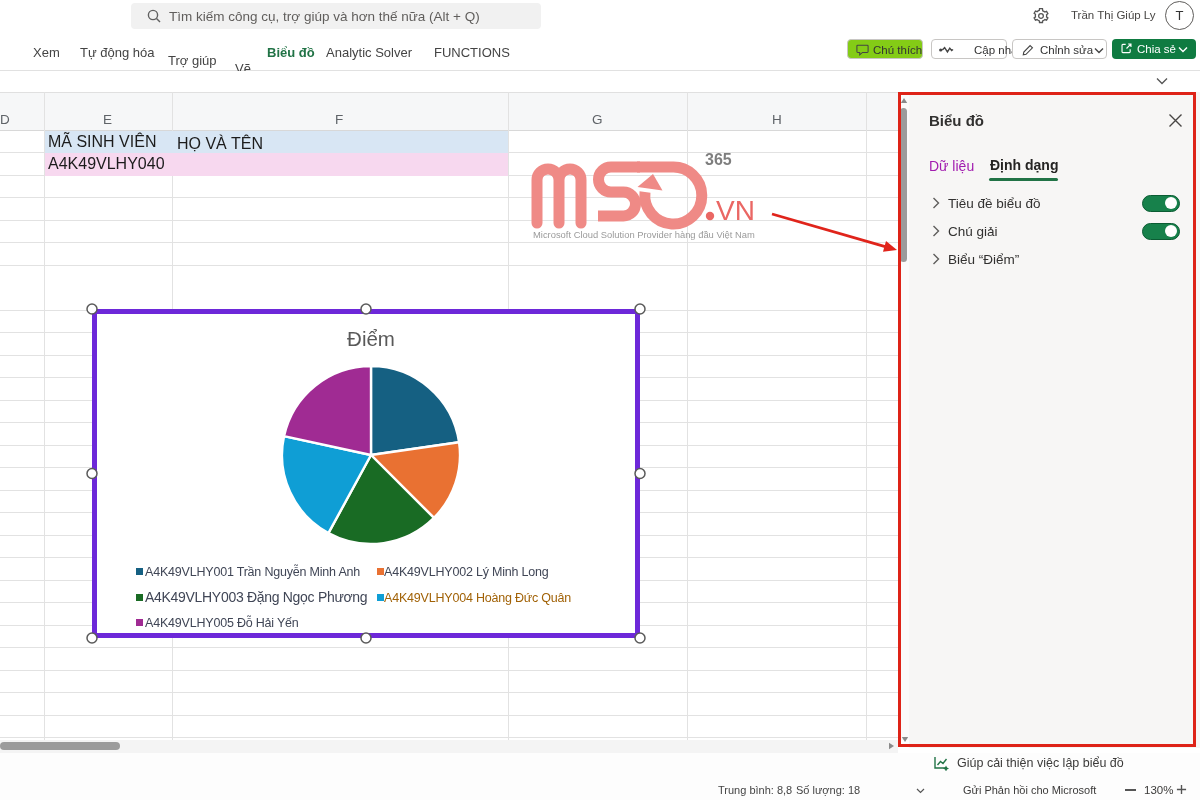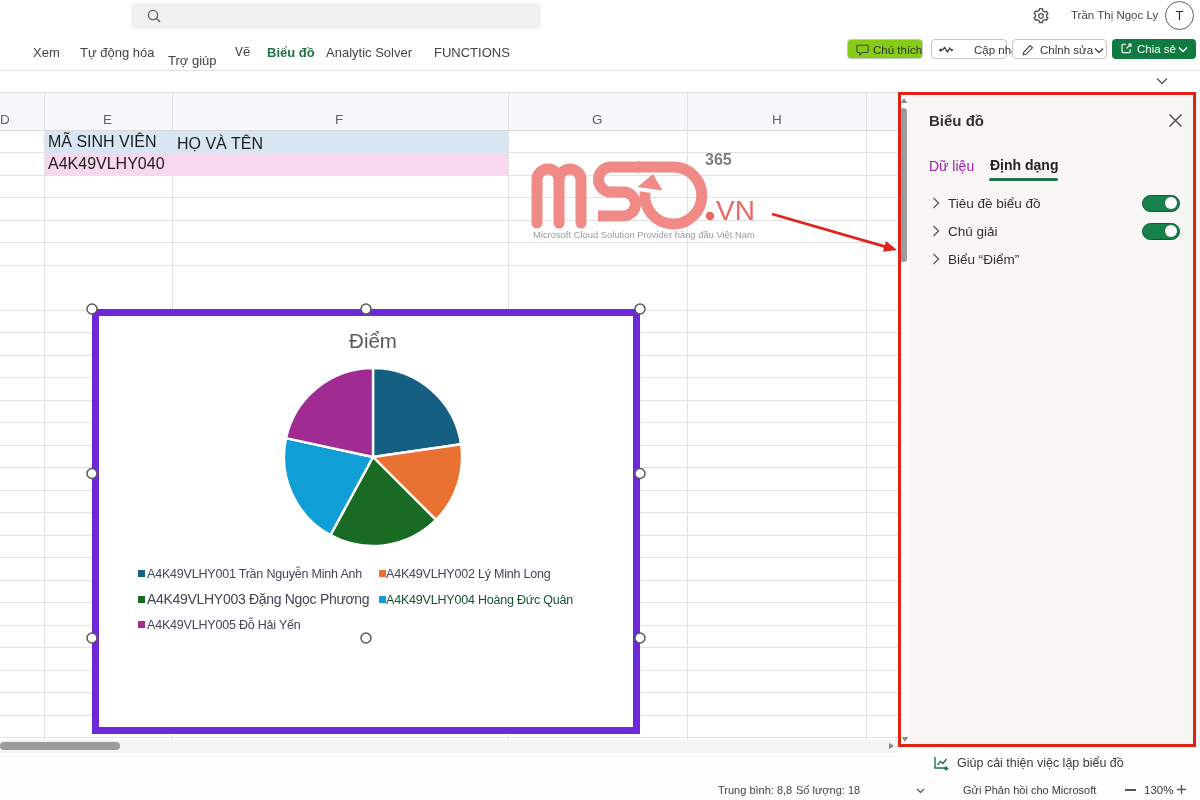--- a/index.html
+++ b/index.html
@@ -9,34 +9,35 @@
   span.abs, div.abs { white-space:nowrap; }
 </style>
 </head>
 <body>
 
 <div class="abs" style="left:131px; top:3px; width:410px; height:26px; background:#f1f1f1; border-radius:4px;">
   <svg class="abs" style="left:16px; top:6px;" width="14" height="14" viewBox="0 0 14 14">
     <circle cx="6" cy="6" r="4.6" fill="none" stroke="#616161" stroke-width="1.4"></circle>
     <line x1="9.5" y1="9.5" x2="13" y2="13" stroke="#616161" stroke-width="1.4"></line>
   </svg>
+  <span class="abs" style="left:38px; top:6px; font-size:13.5px; color:#605e5c;">Tìm kiếm công cụ, trợ giúp và hơn thế nữa (Alt + Q)</span>
 </div>
 <svg class="abs" style="left:1033px; top:8px;" width="16" height="16" viewBox="0 0 24 24">
   <path fill="none" stroke="#555" stroke-width="2" d="M12 8.5a3.5 3.5 0 1 0 0 7 3.5 3.5 0 0 0 0-7zm8.5 3.5c0-.7-.08-1.3-.2-1.9l2-1.6-2-3.4-2.4 1a8.5 8.5 0 0 0-3.3-1.9L14.2 1h-4.4l-.4 2.6a8.5 8.5 0 0 0-3.3 1.9l-2.4-1-2 3.4 2 1.6c-.12.6-.2 1.2-.2 1.9s.08 1.3.2 1.9l-2 1.6 2 3.4 2.4-1a8.5 8.5 0 0 0 3.3 1.9l.4 2.6h4.4l.4-2.6a8.5 8.5 0 0 0 3.3-1.9l2.4 1 2-3.4-2-1.6c.12-.6.2-1.2.2-1.9z"></path>
 </svg>
-<span class="abs" style="left:1071px; top:9px; font-size:11.5px; color:#484644;">Trần Thị Ngọc Ly</span>
+<span class="abs" style="left:1071px; top:9px; font-size:11.5px; color:#484644;">Trần Thị Giúp Ly</span>
 <div class="abs" style="left:1165px; top:1px; width:29px; height:29px; border:1.5px solid #5f5d5b; border-radius:50%; background:#fff; text-align:center; line-height:27px; font-size:13px; color:#333;">T</div>
 
 <div class="abs" style="left:0; top:30px; width:1200px; height:41px; background:#fff; border-bottom:1px solid #e1e1e1;"></div>
 <div class="abs" style="left:0; top:45px; font-size:13px; color:#444;">
   <span class="abs" style="left:3px; top:0;margin-top:44px;">lại</span>
   <span class="abs" style="left:33px; top:0;">Xem</span>
   <span class="abs" style="left:80px; top:0;">Tự động hóa</span>
   <span class="abs" style="left:168px; top:8px;text-align:right;">Trợ giúp</span>
-  <span class="abs" style="left:235px; top:0;font-family:Liberation Mono, monospace;">Vẽ</span>
+  <span class="abs" style="left:235px; top:16px;">Vẽ</span>
   <span class="abs" style="left:267px; top:0; color:#217346; font-weight:bold;">Biểu đồ</span>
   <span class="abs" style="left:326px; top:0;">Analytic Solver</span>
   <span class="abs" style="left:434px; top:0;text-align:right;">FUNCTIONS</span>
 </div>
 
 <div class="abs" style="left:847px; top:39px; width:76px; height:20px; border:1px solid #c8c6c4; border-radius:4px; background:#84cc16;">
   <svg class="abs" style="left:8px; top:3.5px;" width="13" height="12" viewBox="0 0 16 15">
     <path fill="none" stroke="#444" stroke-width="1.3" d="M2 1.5h12a1 1 0 0 1 1 1v7a1 1 0 0 1-1 1H8l-3.5 3v-3H2a1 1 0 0 1-1-1v-7a1 1 0 0 1 1-1z"></path>
   </svg>
   <span class="abs" style="left:25px; top:4px; font-size:11.5px; color:#333;">Chú thích</span>
@@ -106,38 +107,38 @@
     <path d="M12,73 V30 a11,11 0 0 1 22,0 V73 M34,30 a11,11 0 0 1 22,0 V73"></path>
     <path d="M115,17 H86 a12.5,12.5 0 0 0 0,25 h12.5 a12,12 0 0 1 0,24 H73" stroke-linecap="butt"></path>
     <path d="M112,17 H146.5 A28.5,28.5 0 1 1 120,42" stroke-linecap="butt"></path>
   </g>
   <polygon points="128,24 112.5,37 137.5,40.5 " fill="#ef8a86"></polygon>
   <circle cx="185" cy="66" r="4.2" fill="#ea6764"></circle>
   <text x="191" y="70" font-family="Liberation Sans, sans-serif" font-size="28" fill="#ea6764">VN</text>
   <text x="8" y="88" font-family="Liberation Sans, sans-serif" font-size="9.4" fill="#9b9b9b">Microsoft Cloud Solution Provider hàng đầu Việt Nam</text>
 </svg>
 
-<div class="abs" style="left:92px; top:309px; width:548px; height:425px; background:#fff; border:7px solid #6d28d9;">
+<div class="abs" style="left:92px; top:309px; width:548px; height:329px; background:#fff; border:5px solid #6d28d9;">
   <div class="abs" style="left:0; top:13px; width:548px; text-align:center; font-size:20.5px; color:#595959;">Điểm</div>
   <svg class="abs" style="left:0; top:0;" width="548" height="329" viewBox="0 0 548 329">
     <path d="M274.0,141.0 L274.00,52.00 A89.0,89.0 0 0 1 362.09,128.31 Z" fill="#156082" stroke="#ffffff" stroke-width="2.4" stroke-linejoin="round"></path>
     <path d="M274.0,141.0 L362.09,128.31 A89.0,89.0 0 0 1 336.93,203.93 Z" fill="#E97132" stroke="#ffffff" stroke-width="2.4" stroke-linejoin="round"></path>
     <path d="M274.0,141.0 L336.93,203.93 A89.0,89.0 0 0 1 231.40,219.14 Z" fill="#196B24" stroke="#ffffff" stroke-width="2.4" stroke-linejoin="round"></path>
     <path d="M274.0,141.0 L231.40,219.14 A89.0,89.0 0 0 1 187.01,122.19 Z" fill="#0F9ED5" stroke="#ffffff" stroke-width="2.4" stroke-linejoin="round"></path>
     <path d="M274.0,141.0 L187.01,122.19 A89.0,89.0 0 0 1 274.00,52.00 Z" fill="#A02B93" stroke="#ffffff" stroke-width="2.4" stroke-linejoin="round"></path>
   </svg>
 
   <div class="abs" style="left:39px; top:254px; width:7px; height:7px; background:#156082;"></div>
   <span class="abs" style="left:48px; top:251px; font-size:12.5px; letter-spacing:-0.2px; color:#404656;">A4K49VLHY001 Trần Nguyễn Minh Anh</span>
   <div class="abs" style="left:280px; top:254px; width:7px; height:7px; background:#E97132;"></div>
   <span class="abs" style="left:287px; top:251px; font-size:12.5px; letter-spacing:-0.2px; color:#404656;">A4K49VLHY002 Lý Minh Long</span>
   <div class="abs" style="left:39px; top:280px; width:7px; height:7px; background:#196B24;"></div>
   <span class="abs" style="left:48px; top:275px; font-size:14px; letter-spacing:-0.3px; color:#404656;">A4K49VLHY003 Đặng Ngọc Phương</span>
   <div class="abs" style="left:280px; top:280px; width:7px; height:7px; background:#0F9ED5;"></div>
-  <span class="abs" style="left:287px; top:277px; font-size:12.5px; letter-spacing:-0.2px; color:#14532d;">A4K49VLHY004 Hoàng Đức Quân</span>
+  <span class="abs" style="left:287px; top:277px; font-size:12.5px; letter-spacing:-0.2px; color:#a16207;">A4K49VLHY004 Hoàng Đức Quân</span>
   <div class="abs" style="left:39px; top:305px; width:7px; height:7px; background:#A02B93;"></div>
   <span class="abs" style="left:48px; top:302px; font-size:12.5px; letter-spacing:-0.2px; color:#404656;">A4K49VLHY005 Đỗ Hải Yến</span>
 </div>
 
 <svg class="abs" style="left:84px; top:301px;" width="564" height="345" viewBox="0 0 564 345">
   <g fill="#ffffff" stroke="#5a5a5a" stroke-width="1.5">
     <circle cx="8" cy="8" r="5"></circle>
       <circle cx="282" cy="8" r="5"></circle>
       <circle cx="556" cy="8" r="5"></circle>
     <circle cx="8" cy="172.5" r="5"></circle>

